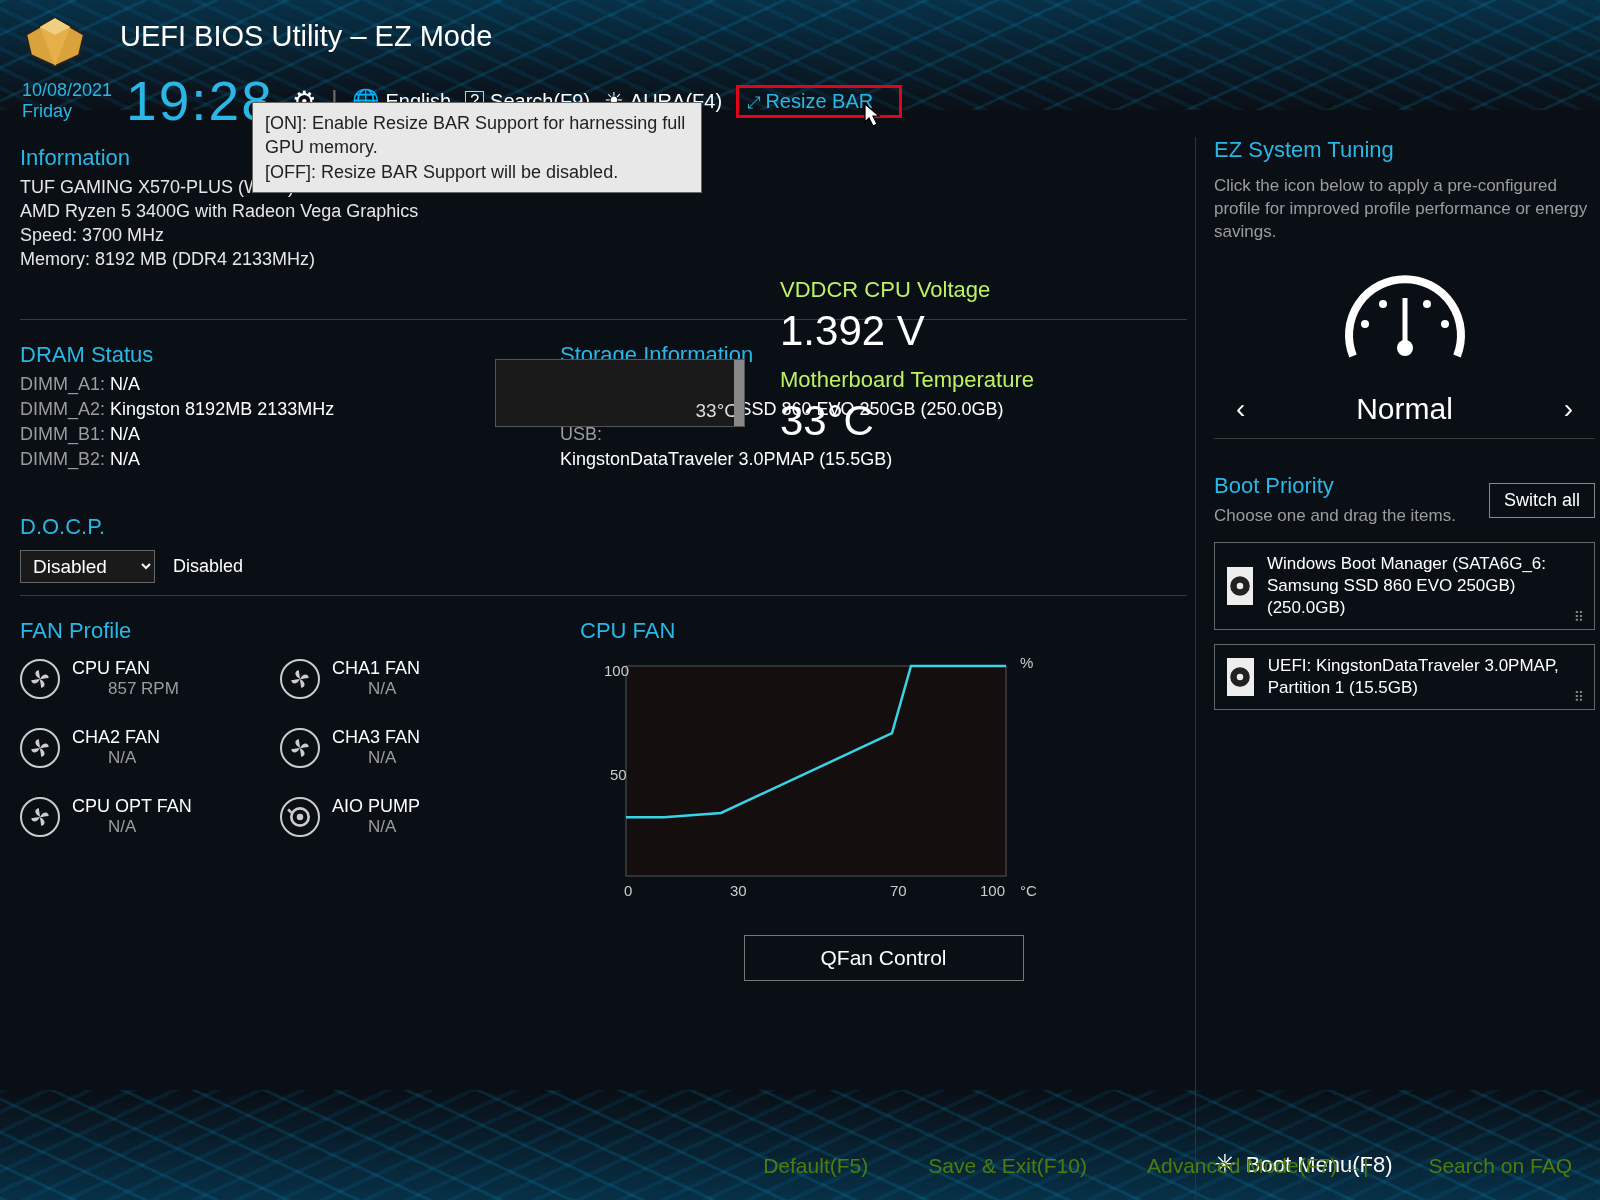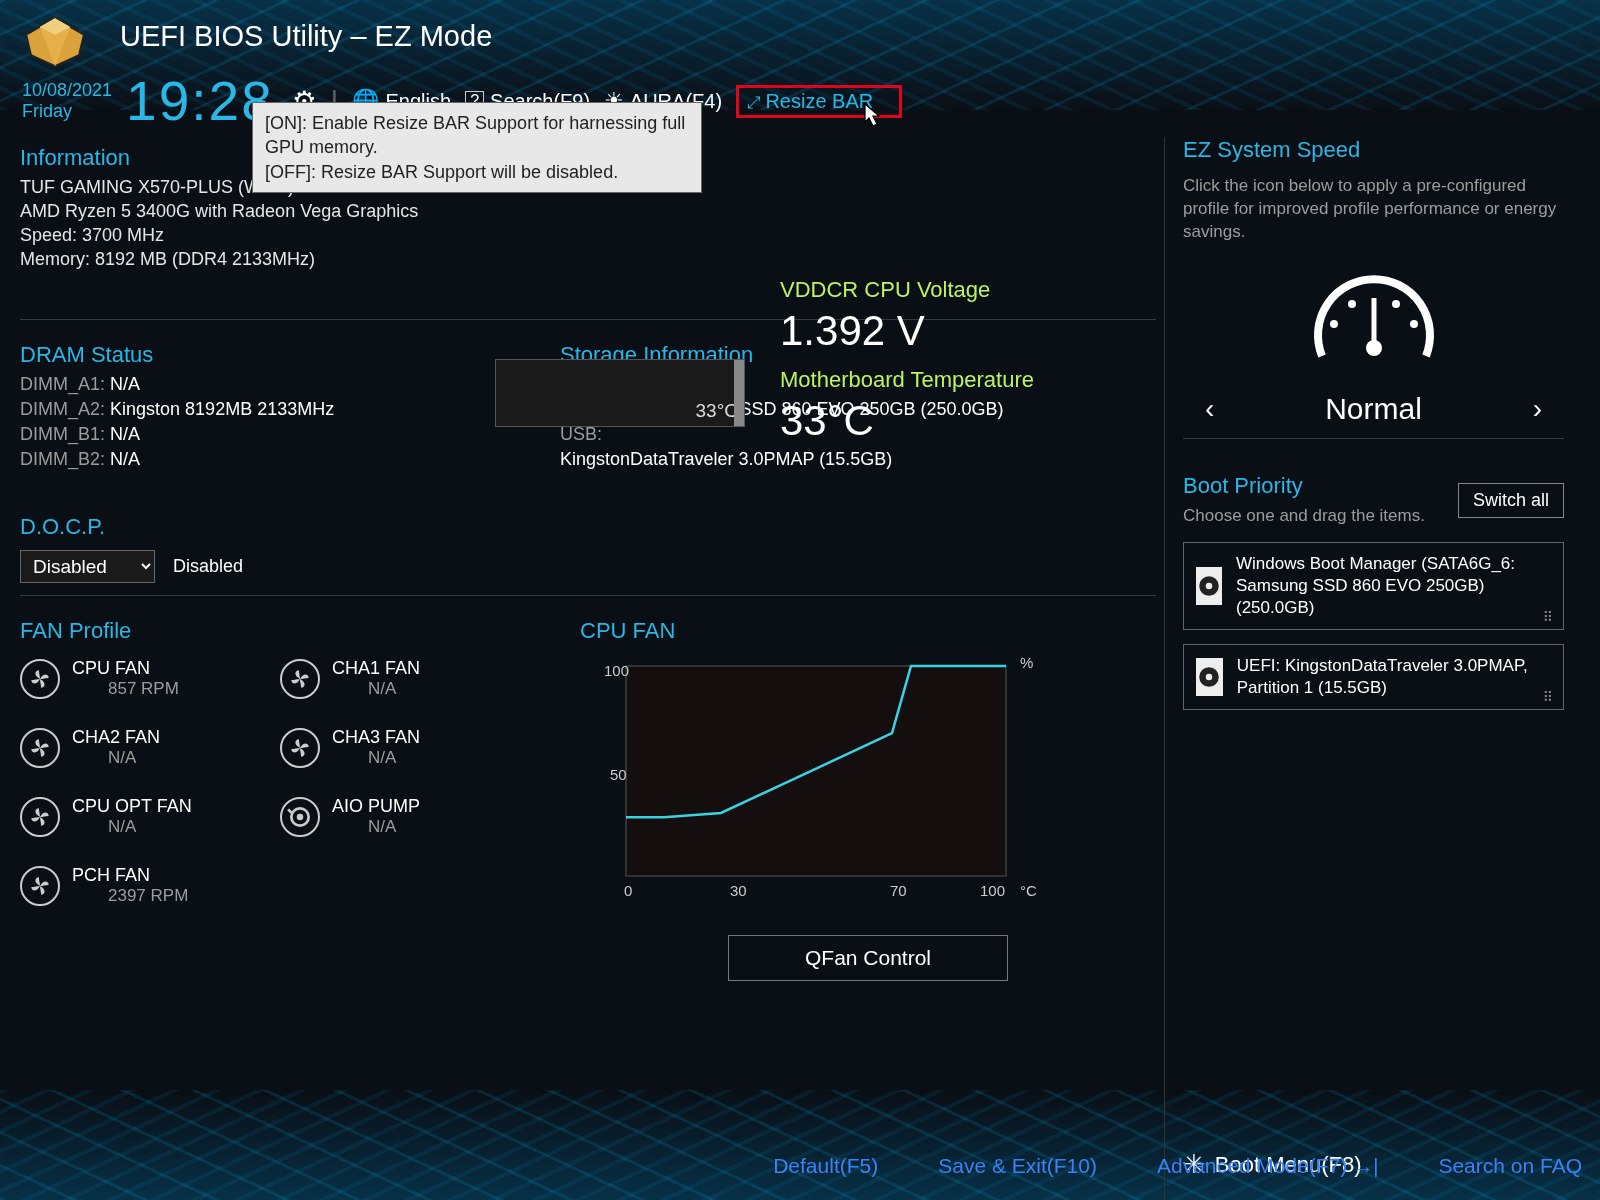--- a/index.html
+++ b/index.html
@@ -43,21 +43,21 @@
   .resizebar-box { border:3px solid #e2041b; padding:2px 26px 2px 8px; position:relative; }
   .resizebar-box .txt { color:#2ab7e5; font-size:20px; }
   .cursor { position:absolute; right:12px; top:14px; font-size:26px; }
   .tooltip {
     position:absolute; top:102px; left:252px; width:450px;
     background:#e8e8e8; color:#222; font-size:18px; padding:8px 12px;
     border:1px solid #666; z-index:5; line-height:1.35;
   }
 
   
-  .main { display:grid; grid-template-columns: 1fr 400px; flex:1; padding:4px 36px 0 20px; gap:8px; }
+  .main { display:grid; grid-template-columns: 1fr 400px; flex:1; padding:4px 5px 0 20px; gap:8px; }
   .left { display:flex; flex-direction:column; }
   .sect-title { color:#2ab7e5; font-size:22px; margin-bottom:6px; }
   .hr { border:none; border-top:1px solid #3a3a3a; margin:12px 0 10px; }
 
   .info-block { margin-top:8px; }
   .info-line { font-size:18px; color:#e6e6e6; margin:3px 0; }
   .tempbox { border:1px solid #555; display:flex; align-items:flex-end; justify-content:flex-end; width:250px; height:68px; padding:4px 6px; color:#ddd; font-size:19px; position:absolute; top:222px; left:475px; background:#1a1a1a; }
   .tempbox .bar { position:absolute; top:0; bottom:0; right:0; width:10px; background:#888; }
   .vblock { position:absolute; left:760px; top:140px; }
   .vlbl { color:#bef264; font-size:22px; }
@@ -108,22 +108,22 @@
   }
   .boot-item .txt { color:#fff; font-size:17px; line-height:1.3; }
   .boot-item .grip { position:absolute; right:8px; bottom:4px; color:#888; font-size:14px; letter-spacing:2px; }
 
   .boot-menu { display:flex; align-items:center; gap:10px; color:#fff; font-size:22px; margin-top:auto; margin-bottom:20px; padding-top:40px;}
   .spark { font-size:26px; }
 
   
   .footer {
     position:absolute; left:0; right:0; bottom:22px;
-    display:flex; justify-content:flex-end; gap:60px; padding-right:18px;
-    color:#3b82f6; font-size:21px; z-index:2;
+    display:flex; justify-content:flex-end; gap:60px; padding-right:28px;
+    color:#4d7c0f; font-size:21px; z-index:2;
   }
   .footer .item { display:inline-flex; align-items:center; gap:6px; }
   .arrow-ic { font-size:20px; }
 </style>
 </head>
 <body>
 
 <div class="bg-streak-top"></div>
 <div class="bg-streak-bot"></div>
 
@@ -324,36 +324,20 @@
                     <circle cx="12" cy="12" r="8" fill="none" stroke="#ccc" stroke-width="2.5"></circle>
                     <path d="M4 8 L1 5" stroke="#ccc" stroke-width="2.5"></path>
                     <circle cx="12" cy="12" r="3" fill="#ccc"></circle>
                   </svg>
                 </div>
                 <div class="fan-txt">
                   <div class="n">AIO PUMP</div>
                   <div class="r">N/A</div>
                 </div>
               </div>
-              <div class="fan-item">
-                <div class="fan-ic">
-                  <svg viewBox="0 0 24 24">
-                    <g fill="#ccc">
-                      <path d="M12 12c3-6 8-5 8-1-3 0-5 1-8 1z"></path>
-                      <path d="M12 12c-6-3-5-8-1-8 0 3 1 5 1 8z"></path>
-                      <path d="M12 12c-3 6-8 5-8 1 3 0 5-1 8-1z"></path>
-                      <path d="M12 12c6 3 5 8 1 8 0-3-1-5-1-8z"></path>
-                    </g>
-                  </svg>
-                </div>
-                <div class="fan-txt">
-                  <div class="n">PCH FAN</div>
-                  <div class="r">2397 RPM</div>
-                </div>
-              </div>
             </div>
         </div>
         <div class="chartbox">
           <div class="sect-title">CPU FAN</div>
           <svg class="chart-svg" width="460" height="260" viewBox="0 0 460 260">
             <rect x="46" y="10" width="380" height="210" fill="#140e0e" stroke="#555"></rect>
             <text x="24" y="20" fill="#ccc" font-size="15">100</text>
             <text x="30" y="124" fill="#ccc" font-size="15">50</text>
             <text x="440" y="12" fill="#ccc" font-size="15">%</text>
             <text x="44" y="240" fill="#ccc" font-size="15">0</text>
@@ -362,21 +346,21 @@
             <text x="400" y="240" fill="#ccc" font-size="15">100</text>
             <text x="440" y="240" fill="#ccc" font-size="15">°C</text>
             <polyline id="fan-curve" fill="none" stroke="#39d3e6" stroke-width="2.5" points="46,161.2 84,161.2 141,157 312,77.19999999999999 331,10 426,10"></polyline>
           </svg>
           <button class="qfan-btn">QFan Control</button>
         </div>
       </div>
     </div>
 
     <div class="right">
-      <div class="sect-title">EZ System Speed</div>
+      <div class="sect-title">EZ System Tuning</div>
       <div class="ez-desc">Click the icon below to apply a pre-configured profile for improved profile performance or energy savings.</div>
       <div class="gauge">
         <svg viewBox="0 0 140 110">
           <path d="M18 92 A56 56 0 1 1 122 92" fill="none" stroke="#fff" stroke-width="8"></path>
           <circle cx="70" cy="84" r="8" fill="#fff"></circle>
           <line x1="70" y1="84" x2="70" y2="34" stroke="#fff" stroke-width="5"></line>
           <circle cx="30" cy="60" r="4" fill="#fff"></circle>
             <circle cx="110" cy="60" r="4" fill="#fff"></circle>
           <circle cx="48" cy="40" r="4" fill="#fff"></circle>
             <circle cx="92" cy="40" r="4" fill="#fff"></circle>

